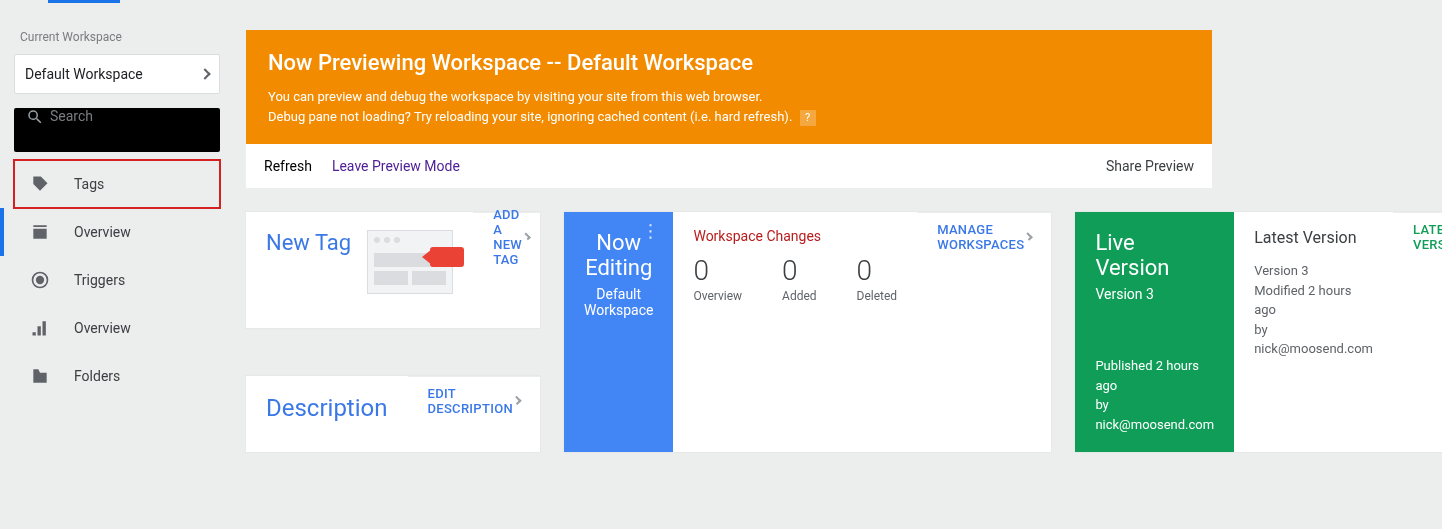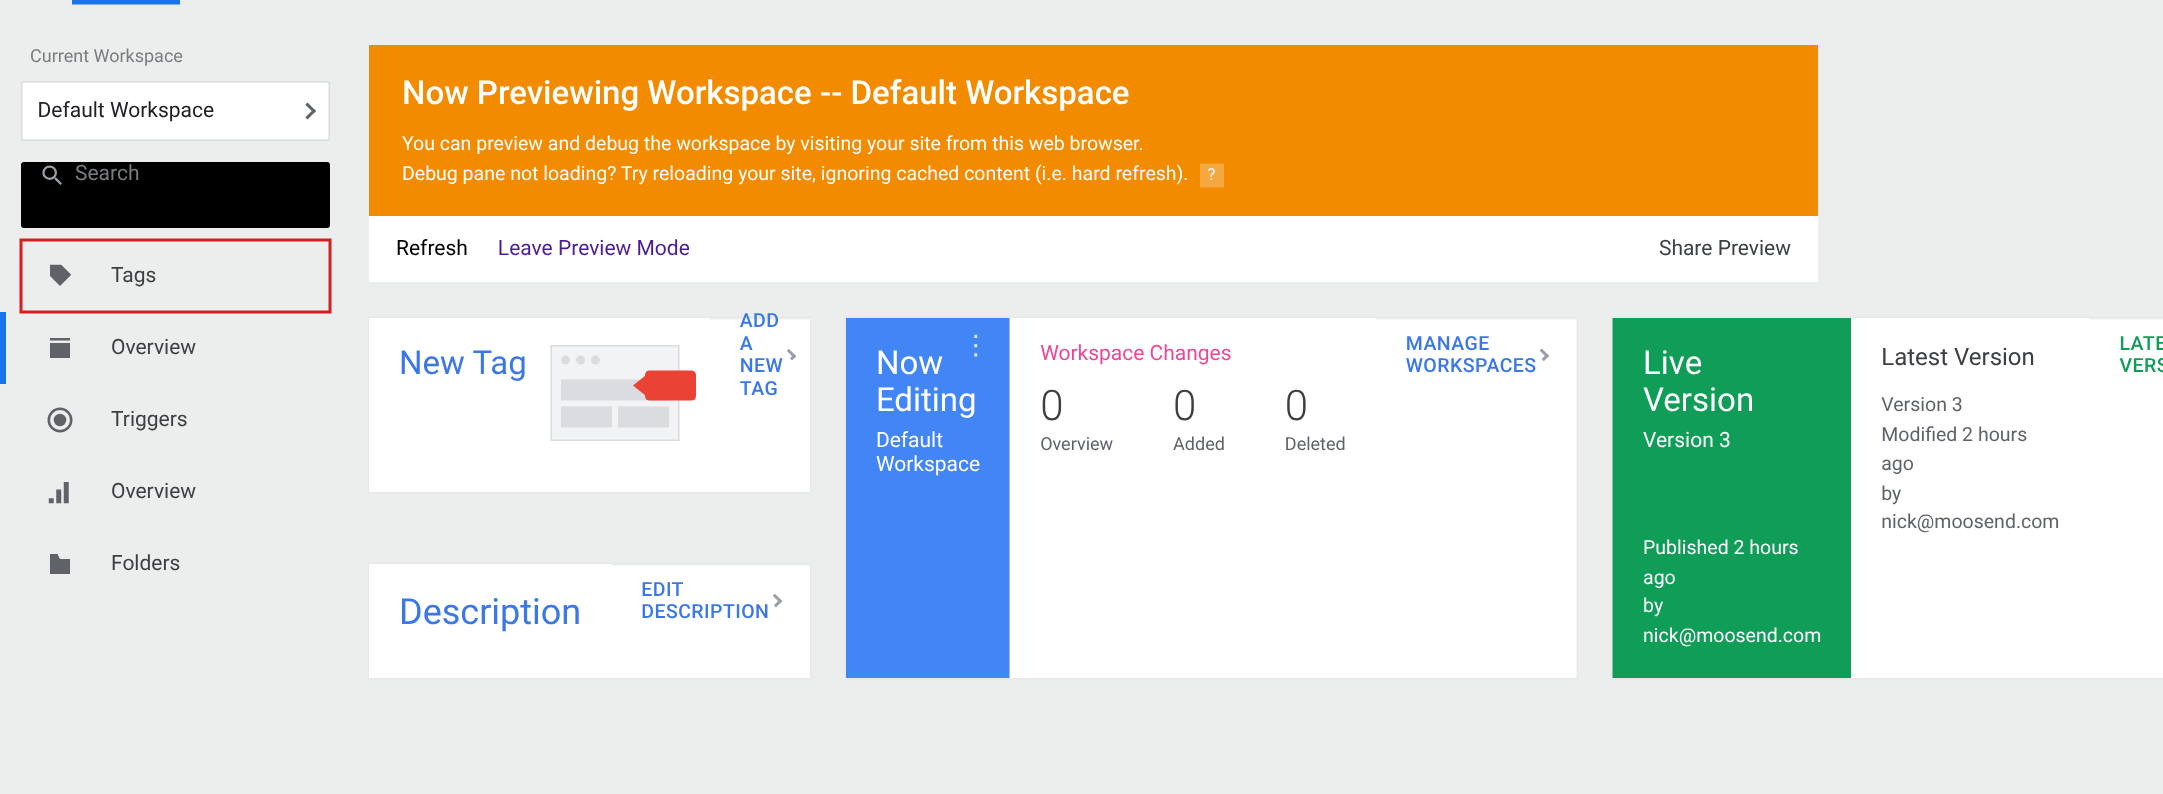--- a/index.html
+++ b/index.html
@@ -180,31 +180,32 @@
     border-bottom:8px solid transparent;
     border-right:10px solid #ea4335;
   }
   .newtag .card-footer { color:#3b78e7; }
   
   .editing .hdr {
     background:#4285f4; color:#fff;
     padding:18px 20px;
     min-height:170px;
     position:relative;
+    text-align:center;
   }
   .editing h3 { font-size:22px; font-weight:400; margin-bottom:6px;}
   .editing .sub { font-size:14px; }
   .editing .dots {
     position:absolute; top:16px; right:14px;
     color:rgba(255,255,255,0.8);
     font-size:18px; cursor:pointer;
     line-height:0.3;
   }
   .editing .wc { padding:16px 20px 10px 20px; }
-  .editing .wc-title { font-size:14px; color:#ec4899; margin-bottom:10px;}
+  .editing .wc-title { font-size:14px; color:#b91c1c; margin-bottom:10px;}
   .stats { display:flex; gap:40px; }
   .stat .num { font-size:28px; color:#3c4043; font-weight:300;}
   .stat .lbl { font-size:12px; color:#5f6368; margin-top:2px;}
   .editing .card-footer { color:#3b78e7; }
   
   .live .hdr {
     background:#0f9d58; color:#fff;
     padding:18px 20px;
     min-height:170px;
     position:relative;

